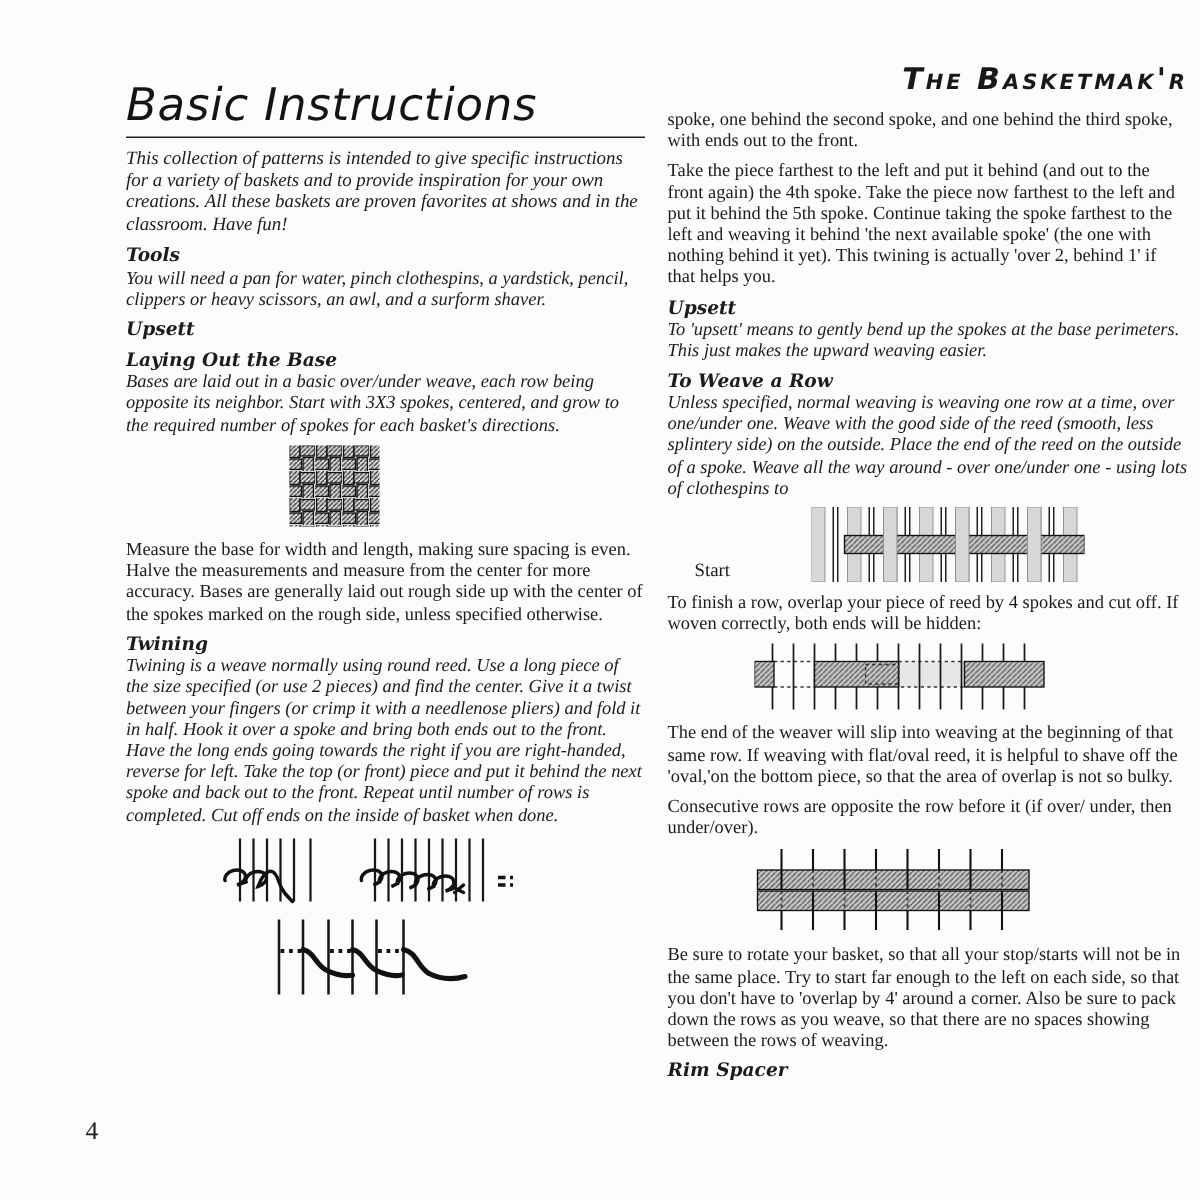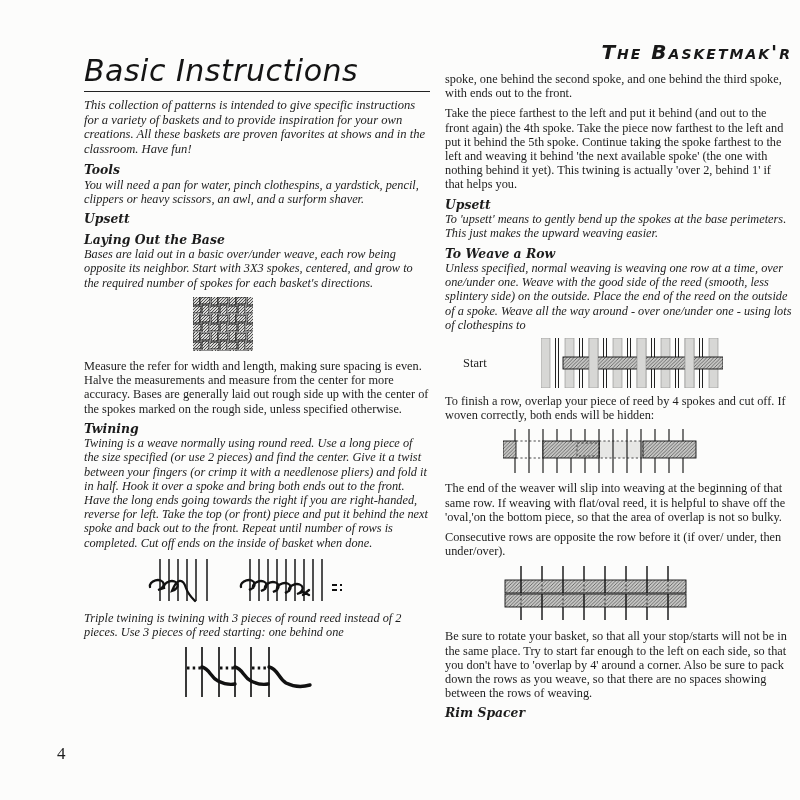--- a/index.html
+++ b/index.html
@@ -15,21 +15,21 @@
   .sec{margin:0 0 6px 0;font-style:italic;}
   .sec .h{font-weight:bold;font-size:12.4px;line-height:14.5px;font-family:"DejaVu Serif",serif;}
   .sec .b{font-size:12.3px;line-height:14.2px;}
   .bm-header{font-family:"DejaVu Sans",sans-serif;font-style:italic;font-weight:bold;
         font-variant:small-caps;font-size:20px;letter-spacing:2px;text-align:right;
         margin:0 0 8px 0;color:#181818;}
   .diag{margin:4px 0 7px 0;}
   .d-base{margin-left:108px;}
   .d-twine{margin-left:36px;}
   .d-triple{margin-left:98px;}
-  .d-start{display:flex;align-items:center;margin:2px 0 6px 0;}
+  .d-start{display:flex;align-items:flex-end;margin:2px 0 6px 0;}
   .d-start .lbl{font-size:12.5px;margin-left:18px;width:60px;}
   .d-start svg{margin-left:18px;}
   .d-overlap{margin-left:58px;}
   .d-consec{margin-left:58px;}
   .pagenum{position:absolute;left:57px;top:744px;font-size:17px;}
   svg{display:block;}
 </style>
 </head>
 <body>
 
@@ -65,21 +65,21 @@
             <rect x="1" y="-1" width="7" height="10" fill="url(#bwht)" stroke="#111" stroke-width="0.9"></rect>
             <rect x="10" y="9" width="7" height="10" fill="url(#bwht)" stroke="#111" stroke-width="0.9"></rect>
             <rect x="8" y="1" width="10" height="7" fill="url(#bwht)" stroke="#111" stroke-width="0.9"></rect>
             <rect x="-1" y="10" width="10" height="7" fill="url(#bwht)" stroke="#111" stroke-width="0.9"></rect>
           </pattern>
         </defs>
         <rect x="1" y="1" width="60" height="54" fill="url(#weave)"></rect>
       </svg>
     </div>
 
-    <p class="para">Measure the refer for width and length, making sure spacing is even. Halve the measurements and measure from the center for more accuracy.  Bases are generally laid out rough side up with the center of the spokes marked on the rough side, unless specified otherwise.</p>
+    <p class="para">Measure the base for width and length, making sure spacing is even. Halve the measurements and measure from the center for more accuracy.  Bases are generally laid out rough side up with the center of the spokes marked on the rough side, unless specified otherwise.</p>
 
     <div class="sec">
       <div class="h">Twining</div>
       <div class="b">Twining is a weave normally using round reed.  Use a long piece of the size specified (or use 2 pieces) and find the center.  Give it a twist between your fingers (or crimp it with a needlenose pliers) and fold it in half.  Hook it over a spoke and bring both ends out to the front.  Have the long ends going towards the right if you are right-handed, reverse for left.  Take the top (or front) piece and put it behind the next spoke and back out to the front.  Repeat until number of rows is completed.  Cut off ends on the inside of basket when done.</div>
     </div>
 
     <div class="diag d-twine">
       <svg width="240" height="48" viewBox="0 0 240 48">
         <g stroke="#171717" stroke-width="1.5">
           <line x1="40" y1="3" x2="40" y2="45"></line>
@@ -100,21 +100,20 @@
           <line x1="184" y1="3" x2="184" y2="45"></line>
             <line x1="193" y1="3" x2="193" y2="45"></line>
           <line x1="202" y1="3" x2="202" y2="45"></line>
         </g>
         <path d="M121 31 a7 5 -15 1 1 8 3 l4 -2 a7 5 -15 1 1 8 3 l4 -2 a7 5 -15 1 1 8 3 l4 -2 a7 5 -15 1 1 8 3 l4 -2 a7 5 -15 1 1 8 3 l6 -2 l6 3 m-6 0 l6 -5" fill="none" stroke="#111" stroke-width="2.3" stroke-linecap="round"></path>
         <path d="M212 29 h10 M212 34 h10" fill="none" stroke="#111" stroke-width="2.2" stroke-dasharray="5 3"></path>
       </svg>
     </div>
 
     <div class="sec">
-      <div class="b">Triple twining is twining with 3 pieces of round reed instead of 2 pieces.  Use 3 pieces of reed starting:  one behind one</div>
     </div>
 
     <div class="diag d-triple">
       <svg width="140" height="54" viewBox="0 0 140 54">
         <g stroke="#171717" stroke-width="1.7">
           <line x1="4" y1="2" x2="4" y2="52"></line>
             <line x1="20" y1="2" x2="20" y2="52"></line>
           <line x1="37" y1="2" x2="37" y2="52"></line>
             <line x1="53" y1="2" x2="53" y2="52"></line>
           <line x1="69" y1="2" x2="69" y2="52"></line>

